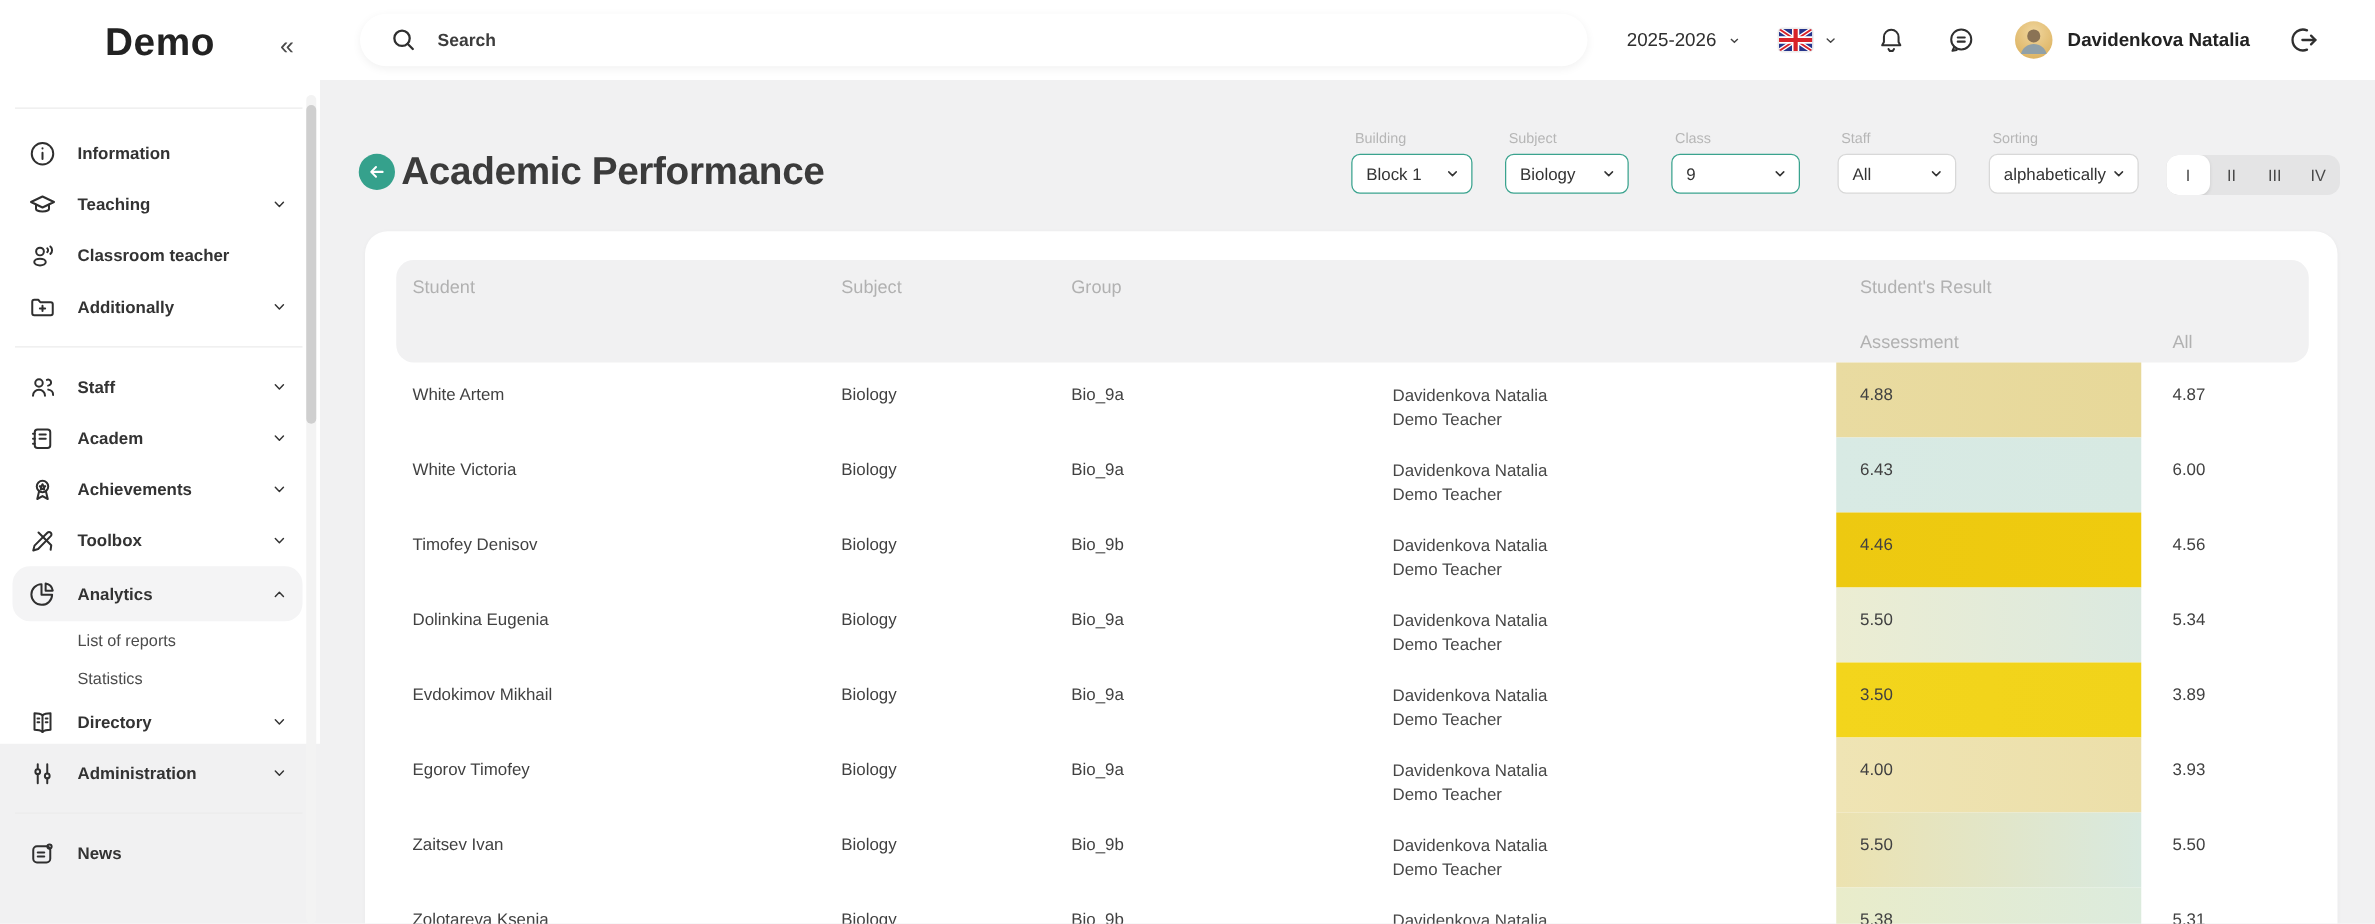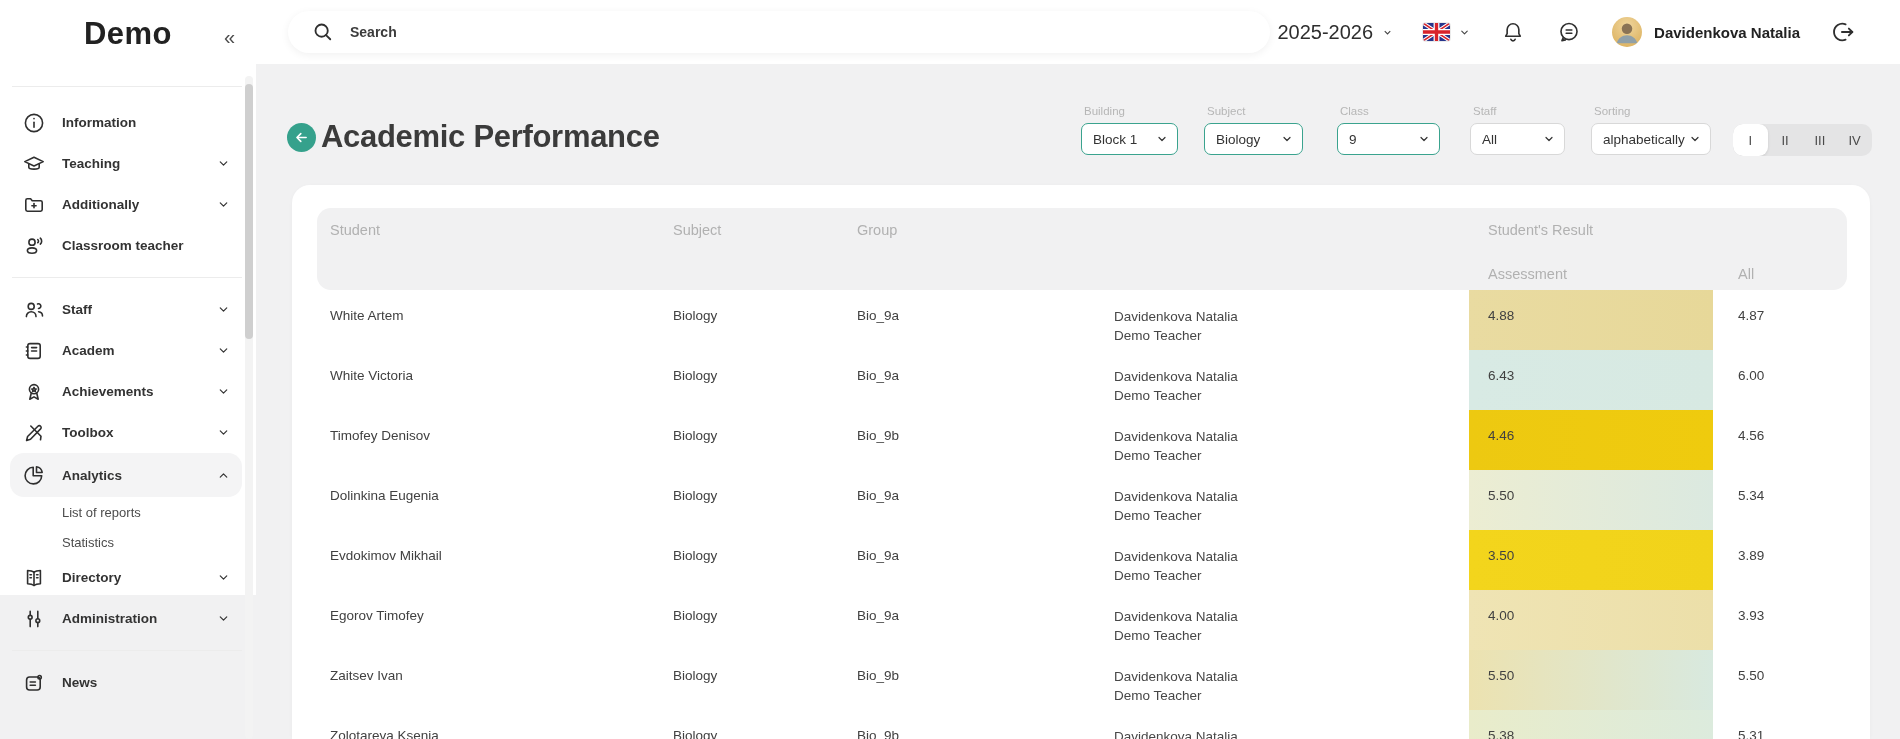--- a/index.html
+++ b/index.html
@@ -24,21 +24,21 @@
   .side-scroll { position:absolute; right:3px; top:76px; width:8px; height:663px; background:#f3f3f3; border-radius:4px; }
   .side-scroll .thumb { position:absolute; top:8px; left:0; width:8px; height:255px; background:#cfcfcf; border-radius:4px; }
 
   
   .topbar { position:absolute; left:256px; top:0; width:1644px; height:64px; background:#fff; }
   .search-pill { position:absolute; left:32px; top:11px; width:982px; height:42px; background:#fff; border-radius:21px; box-shadow:0 2px 8px rgba(0,0,0,.06); display:flex; align-items:center; padding-left:24px; }
   .search-pill input { border:none; outline:none; background:transparent; font-family:"Liberation Sans",sans-serif; font-size:14px; font-weight:700; color:#3c3c3c; margin-left:16px; width:860px; }
   .search-pill input::placeholder { color:#3c3c3c; opacity:1; }
   .topbar-right { position:absolute; right:44px; top:0; height:64px; display:flex; align-items:center; gap:30px; }
   .year-sel, .lang-sel { display:flex; align-items:center; gap:9px; cursor:pointer; }
-  .year-sel .yr { font-size:20px; color:#2e2e2e; }
+  .year-sel .yr { font-size:15px; color:#2e2e2e; }
   .flag { width:27px; height:18px; border-radius:3px; overflow:hidden; box-shadow:0 0 0 1px rgba(0,0,0,.08); }
   .tb-icon { width:26px; height:26px; cursor:pointer; }
   .userbox { display:flex; align-items:center; gap:12px; cursor:pointer; }
   .avatar { width:30px; height:30px; border-radius:50%; background:radial-gradient(circle at 50% 30%, #f0d69e, #d9ac55); overflow:hidden; position:relative; }
   .avatar svg { position:absolute; inset:0; }
   .uname { font-size:15px; font-weight:700; color:#222; }
 
   
   .back-btn { position:absolute; left:287px; top:123px; width:29px; height:29px; border-radius:50%; background:#35a18c; display:flex; align-items:center; justify-content:center; cursor:pointer; z-index:2; }
   .page-title { position:absolute; left:321px; top:119px; font-size:31px; font-weight:800; color:#3b3b3b; letter-spacing:-.3px; }
@@ -90,40 +90,40 @@
           </svg>
         </span>
         <span class="nlabel">Teaching</span>
         <svg class="nchev" viewBox="0 0 24 24" style="stroke:#333;fill:none;stroke-width:2.2;stroke-linecap:round;stroke-linejoin:round">
           <path d="m6 9 6 6 6-6"></path>
         </svg>
       </div>
       <div class="nav-item">
         <span class="nico">
           <svg viewBox="0 0 24 24" class="ic">
-            <path d="M3.8 7.4c0-.9.7-1.6 1.6-1.6h3.2l1.6 1.9h8.4c.9 0 1.6.7 1.6 1.6v7.3c0 .9-.7 1.6-1.6 1.6H5.4c-.9 0-1.6-.7-1.6-1.6z"></path>
-            <path d="M12 10.6v4.2"></path>
-            <path d="M9.9 12.7h4.2"></path>
-          </svg>
-        </span>
-        <span class="nlabel">Additionally</span>
-        <svg class="nchev" viewBox="0 0 24 24" style="stroke:#333;fill:none;stroke-width:2.2;stroke-linecap:round;stroke-linejoin:round">
-          <path d="m6 9 6 6 6-6"></path>
-        </svg>
-      </div>
-      <div class="nav-item">
-        <span class="nico">
-          <svg viewBox="0 0 24 24" class="ic">
             <circle cx="10" cy="8.2" r="3.1"></circle>
             <ellipse cx="10" cy="16.6" rx="4.6" ry="2.7"></ellipse>
             <path d="M15.8 5.6c.9.7.9 2.4 0 3.1"></path>
             <path d="M18.3 4.2c1.8 1.5 1.8 4.4 0 5.9"></path>
           </svg>
         </span>
         <span class="nlabel">Classroom teacher</span>
+      </div>
+      <div class="nav-item">
+        <span class="nico">
+          <svg viewBox="0 0 24 24" class="ic">
+            <path d="M3.8 7.4c0-.9.7-1.6 1.6-1.6h3.2l1.6 1.9h8.4c.9 0 1.6.7 1.6 1.6v7.3c0 .9-.7 1.6-1.6 1.6H5.4c-.9 0-1.6-.7-1.6-1.6z"></path>
+            <path d="M12 10.6v4.2"></path>
+            <path d="M9.9 12.7h4.2"></path>
+          </svg>
+        </span>
+        <span class="nlabel">Additionally</span>
+        <svg class="nchev" viewBox="0 0 24 24" style="stroke:#333;fill:none;stroke-width:2.2;stroke-linecap:round;stroke-linejoin:round">
+          <path d="m6 9 6 6 6-6"></path>
+        </svg>
       </div>
       <div class="nav-divider"></div>
       <div class="nav-item">
         <span class="nico">
           <svg viewBox="0 0 24 24" class="ic">
             <circle cx="9.2" cy="8.4" r="3"></circle>
             <path d="M4.4 18.6c0-2.7 2.1-4.8 4.8-4.8s4.8 2.1 4.8 4.8"></path>
             <path d="M15.5 5.9a2.4 2.4 0 1 1 1 4.6"></path>
             <path d="M16.6 13.7c2.2.3 3.9 2 3.9 4.2"></path>
           </svg>

